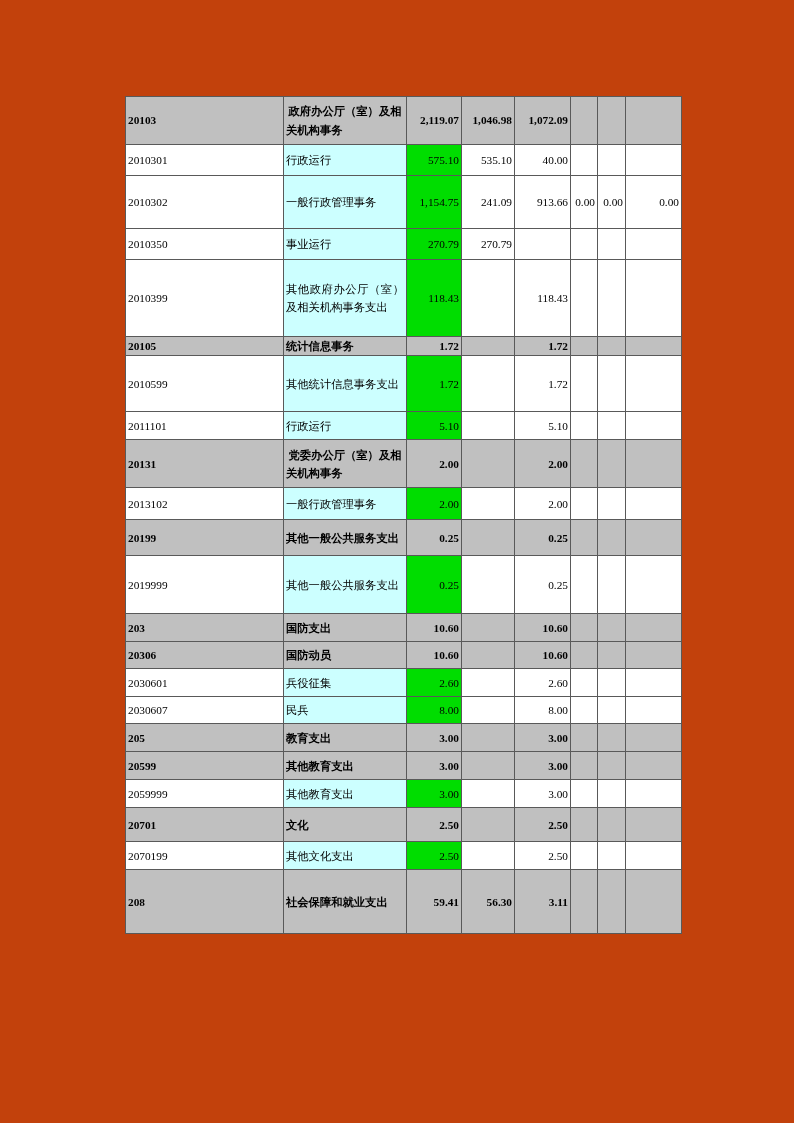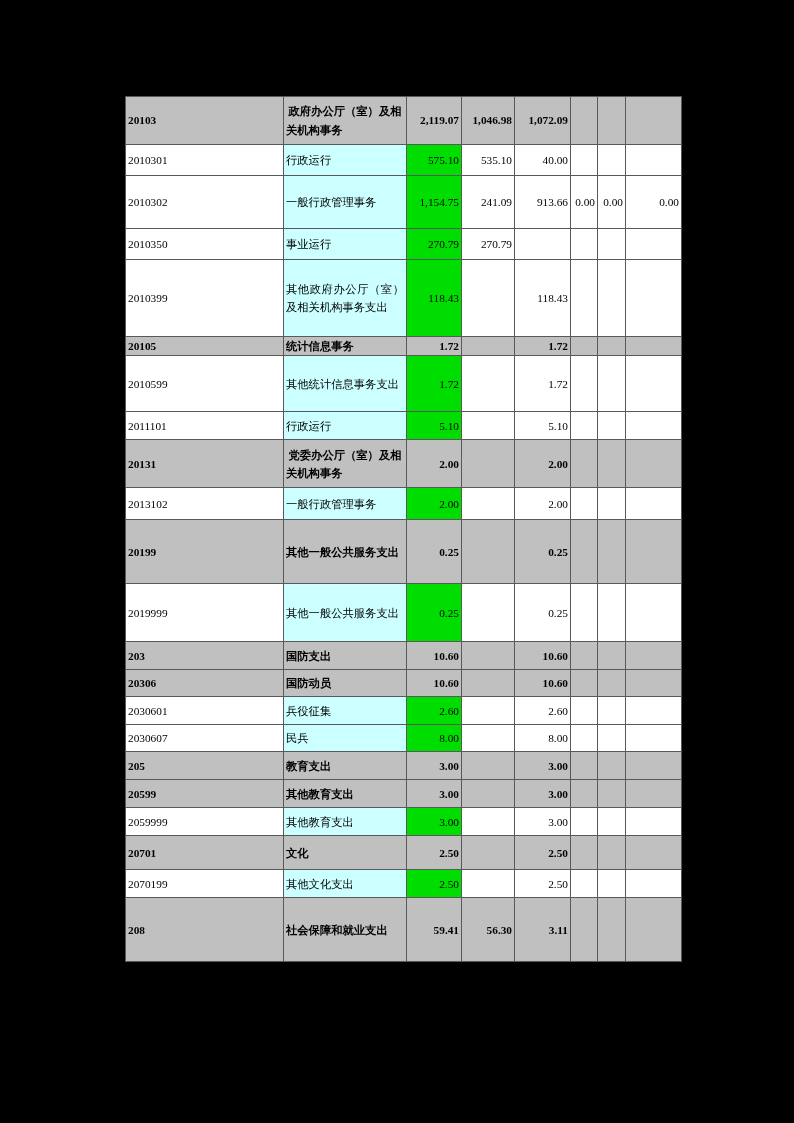--- a/index.html
+++ b/index.html
@@ -13,21 +13,21 @@
     height: 1123px;
     font-family: "Liberation Serif", "DejaVu Serif", serif;
     position: relative;
     overflow: hidden;
   }
   #page {
     position: absolute;
     left: 0; top: 0;
     width: 794px;
     height: 1123px;
-    background: #000000;
+    background: #c2410c;
   }
   #budget-table-wrap {
     position: absolute;
     left: 125px;
     top: 96px;
     width: 557px;
   }
   table.budget {
     border-collapse: collapse;
     table-layout: fixed;
@@ -184,21 +184,21 @@
           <tr class="detail" style="height: 32px;">
             <td class="code">2013102</td>
             <td class="name"> 一般行政管理事务</td>
             <td class="num total">2.00</td>
             <td class="num"></td>
             <td class="num">2.00</td>
             <td class="num"></td>
             <td class="num"></td>
             <td class="num"></td>
           </tr>
-          <tr class="group" style="height: 64px;">
+          <tr class="group" style="height: 36px;">
             <td class="code">20199</td>
             <td class="name">其他一般公共服务支出</td>
             <td class="num total">0.25</td>
             <td class="num"></td>
             <td class="num">0.25</td>
             <td class="num"></td>
             <td class="num"></td>
             <td class="num"></td>
           </tr>
           <tr class="detail" style="height: 58px;">

